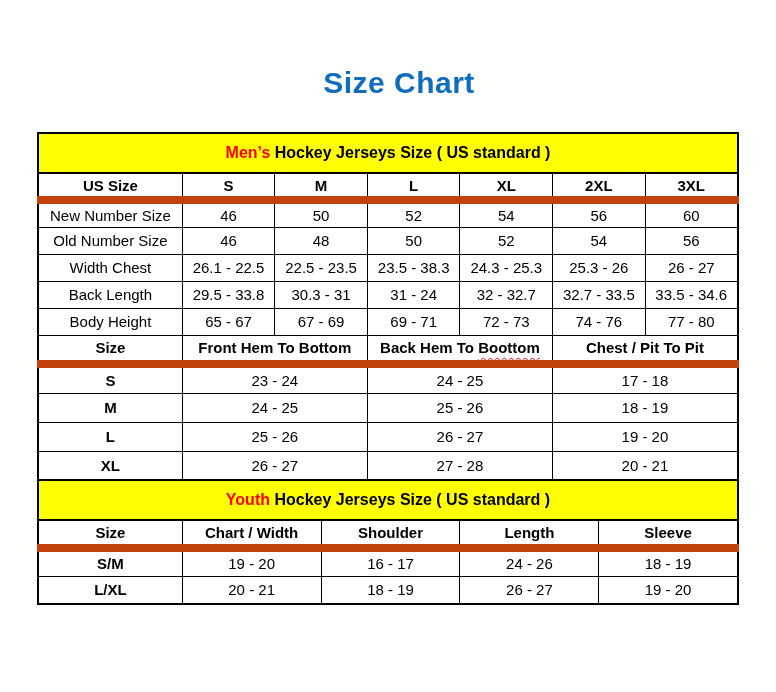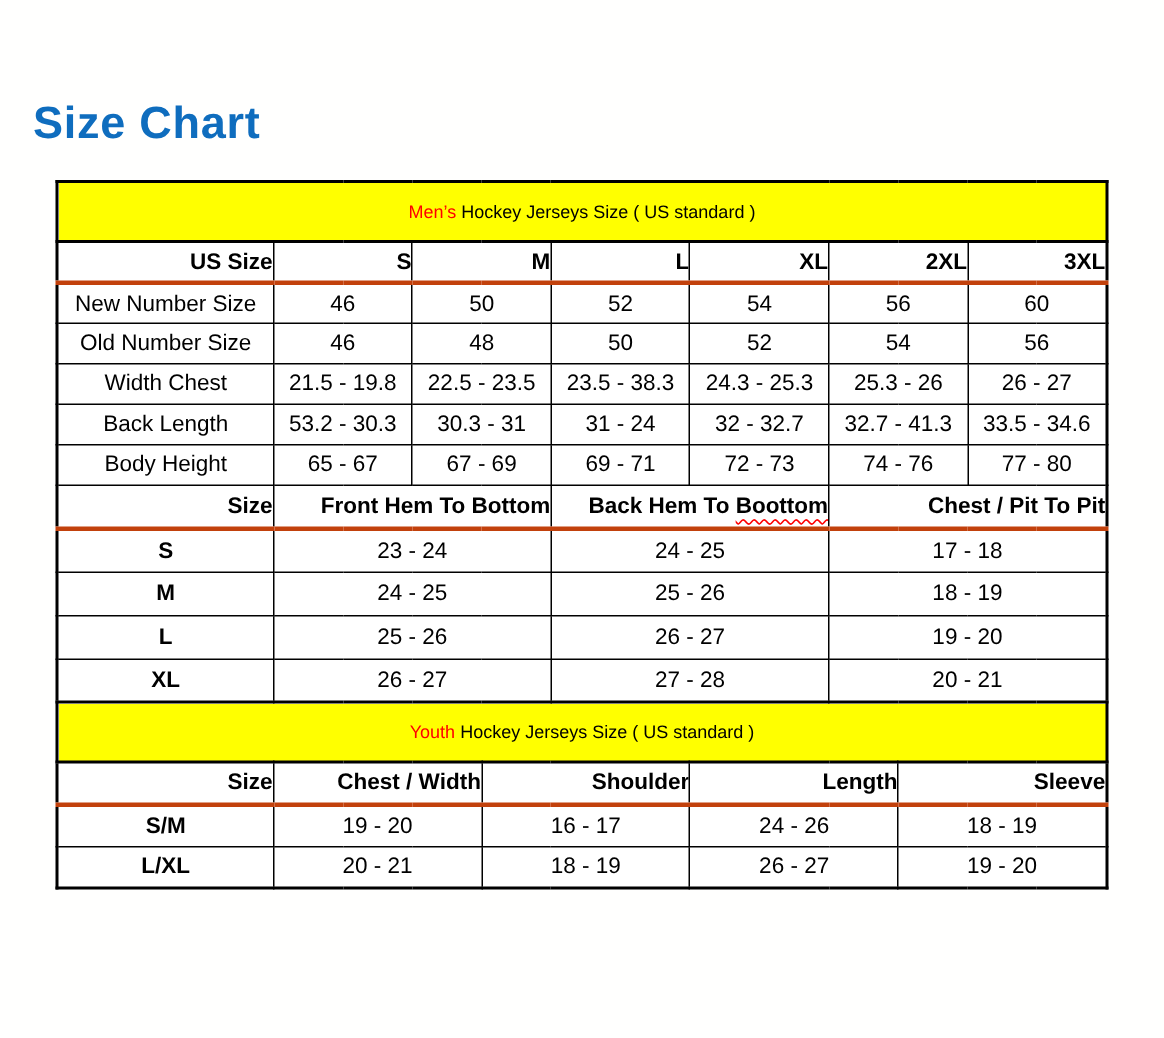--- a/index.html
+++ b/index.html
@@ -4,21 +4,22 @@
 <style>
   * { margin: 0; padding: 0; box-sizing: border-box; }
   html, body {
     width: 776px; height: 692px;
     background: #fffffe;
     overflow: hidden;
     font-family: "Liberation Sans", sans-serif;
   }
   .title {
     margin-top: 66px;
-    margin-bottom: 20px;
+    margin-bottom: 32px;
+    text-align: center;
     font-size: 30px;
     font-weight: bold;
     color: #0f6dbe;
     letter-spacing: 0.5px;
     padding-left: 22px;
   }
   table.chart {
     table-layout: fixed;
     width: 700px;
     margin: 0 auto;
@@ -34,26 +35,26 @@
     vertical-align: middle;
     font-size: 15px;
     color: #000;
     white-space: nowrap;
     overflow: hidden;
   }
   .chart th { font-weight: bold; }
   td.band {
     background: #ffff00;
     height: 40px;
-    font-size: 12px;
-    font-weight: normal;
+    font-size: 16px;
+    font-weight: bold;
     border: 2px solid #000;
   }
   .hl { color: #ff0000; }
-  tr.head > th { border-bottom: 3px solid #c2410c; text-align: right; }
+  tr.head > th { border-bottom: 8px solid #c2410c; }
   tr.mens > th, tr.mens > td { height: 27px; }
   tr.wmn  > th, tr.wmn  > td { height: 29px; }
   tr.yth  > th, tr.yth  > td { height: 28px; }
   td.rlabel { font-weight: normal; }
   td.rlabel-b { font-weight: bold; }
   .squiggle {
     text-decoration-line: underline;
     text-decoration-style: wavy;
     text-decoration-color: #ff0000;
     text-decoration-thickness: 1px;
@@ -109,34 +110,34 @@
         <td class="rlabel">Old Number Size</td>
         <td colspan="2">46</td>
         <td colspan="2">48</td>
         <td colspan="2">50</td>
         <td colspan="2">52</td>
         <td colspan="2">54</td>
         <td colspan="2">56</td>
       </tr>
       <tr class="mens">
         <td class="rlabel">Width Chest</td>
-        <td colspan="2">21.5 - 19.8</td>
+        <td colspan="2">26.1 - 22.5</td>
         <td colspan="2">22.5 - 23.5</td>
         <td colspan="2">23.5 - 38.3</td>
         <td colspan="2">24.3 - 25.3</td>
         <td colspan="2">25.3 - 26</td>
         <td colspan="2">26 - 27</td>
       </tr>
       <tr class="mens">
         <td class="rlabel">Back Length</td>
-        <td colspan="2">53.2 - 30.3</td>
+        <td colspan="2">29.5 - 33.8</td>
         <td colspan="2">30.3 - 31</td>
         <td colspan="2">31 - 24</td>
         <td colspan="2">32 - 32.7</td>
-        <td colspan="2">32.7 - 41.3</td>
+        <td colspan="2">32.7 - 33.5</td>
         <td colspan="2">33.5 - 34.6</td>
       </tr>
       <tr class="mens">
         <td class="rlabel">Body Height</td>
         <td colspan="2">65 - 67</td>
         <td colspan="2">67 - 69</td>
         <td colspan="2">69 - 71</td>
         <td colspan="2">72 - 73</td>
         <td colspan="2">74 - 76</td>
         <td colspan="2">77 - 80</td>
@@ -171,21 +172,21 @@
         <td colspan="4">26 - 27</td>
         <td colspan="4">27 - 28</td>
         <td colspan="4">20 - 21</td>
       </tr>
 
       <tr>
         <td class="band" colspan="13"><span class="hl">Youth</span><span> Hockey Jerseys Size ( US standard )</span></td>
       </tr>
       <tr class="head yth">
         <th>Size</th>
-        <th colspan="3">Chest / Width</th>
+        <th colspan="3">Chart / Width</th>
         <th colspan="3">Shoulder</th>
         <th colspan="3">Length</th>
         <th colspan="3">Sleeve</th>
       </tr>
       <tr class="yth">
         <td class="rlabel-b">S/M</td>
         <td colspan="3">19 - 20</td>
         <td colspan="3">16 - 17</td>
         <td colspan="3">24 - 26</td>
         <td colspan="3">18 - 19</td>

